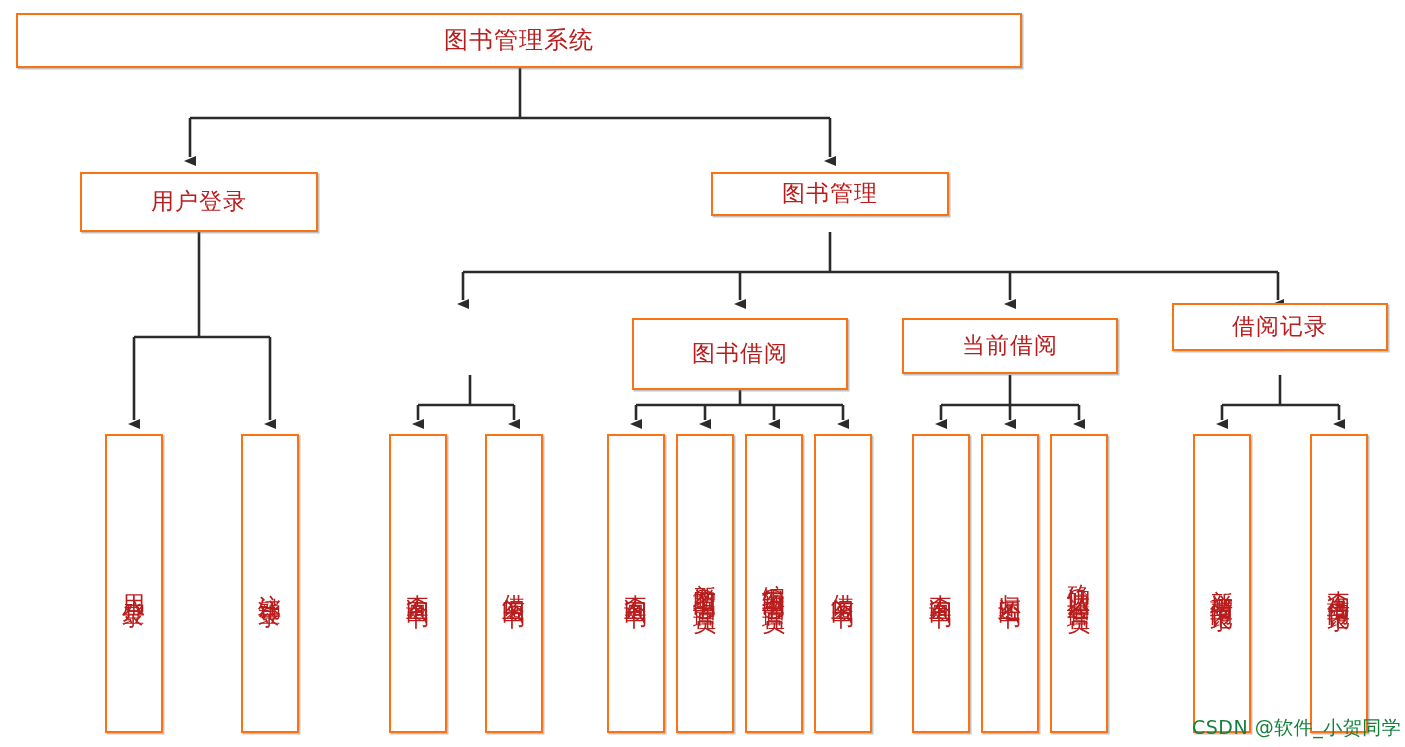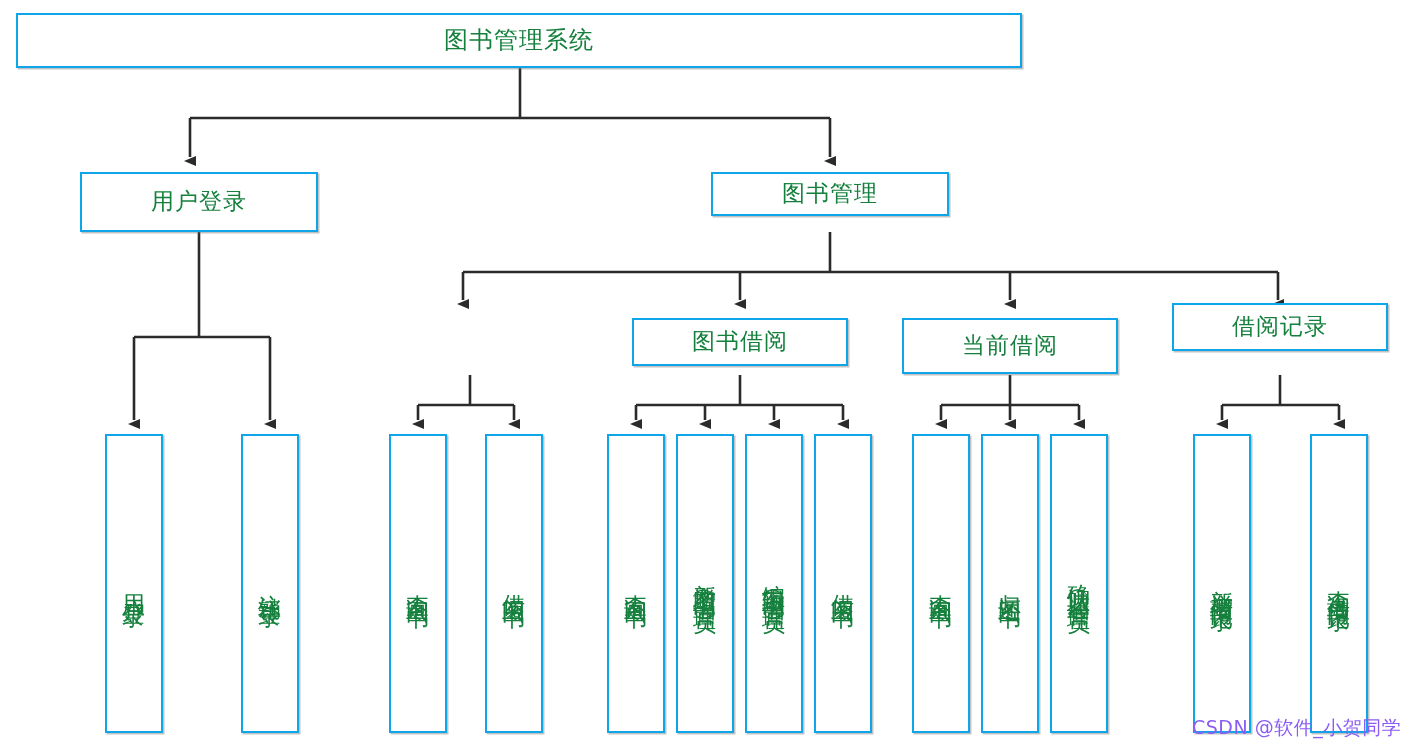--- a/index.html
+++ b/index.html
@@ -22,26 +22,26 @@
     position: absolute;
     left: 0;
     top: 0;
     width: 1405px;
     height: 747px;
     pointer-events: none;
   }
   .node {
     position: absolute;
     box-sizing: border-box;
-    border: 2px solid #0ea5e9;
+    border: 2px solid #f97316;
     background: #ffffff;
     display: flex;
     align-items: center;
     justify-content: center;
-    color: #15803d;
+    color: #b91c1c;
     box-shadow: 1.5px 1.5px 0 rgba(120,120,120,0.45);
   }
   .node.h {
     font-size: 23px;
     letter-spacing: 1px;
     line-height: 1.1;
     white-space: nowrap;
   }
   .node.root {
     font-size: 24px;
@@ -57,21 +57,21 @@
     text-align: center;
     padding: 6px 0;
   }
   .node.v .vlabel {
     writing-mode: vertical-rl;
     text-orientation: upright;
     display: block;
   }
   #watermark {
     position: absolute;
-    color: #8b5cf6;
+    color: #15803d;
     font-size: 19px;
     letter-spacing: 0.5px;
     white-space: nowrap;
     user-select: none;
   }
 </style>
 </head>
 <body>
 
 <div id="diagram-root">
@@ -130,21 +130,21 @@
     <span>图书管理系统</span>
   </div>
 
   <div class="node h" style="left:80px; top:172px; width:238px; height:60px;">
     <span>用户登录</span>
   </div>
   <div class="node h" style="left:711px; top:172px; width:238px; height:44px;">
     <span>图书管理</span>
   </div>
 
-  <div class="node h" style="left:632px; top:318px; width:216px; height:48px;">
+  <div class="node h" style="left:632px; top:318px; width:216px; height:72px;">
     <span>图书借阅</span>
   </div>
   <div class="node h" style="left:902px; top:318px; width:216px; height:56px;">
     <span>当前借阅</span>
   </div>
   <div class="node h" style="left:1172px; top:303px; width:216px; height:48px;">
     <span>借阅记录</span>
   </div>
 
   <div class="node v" style="left:105px; top:434px; width:58px; height:299px;">

